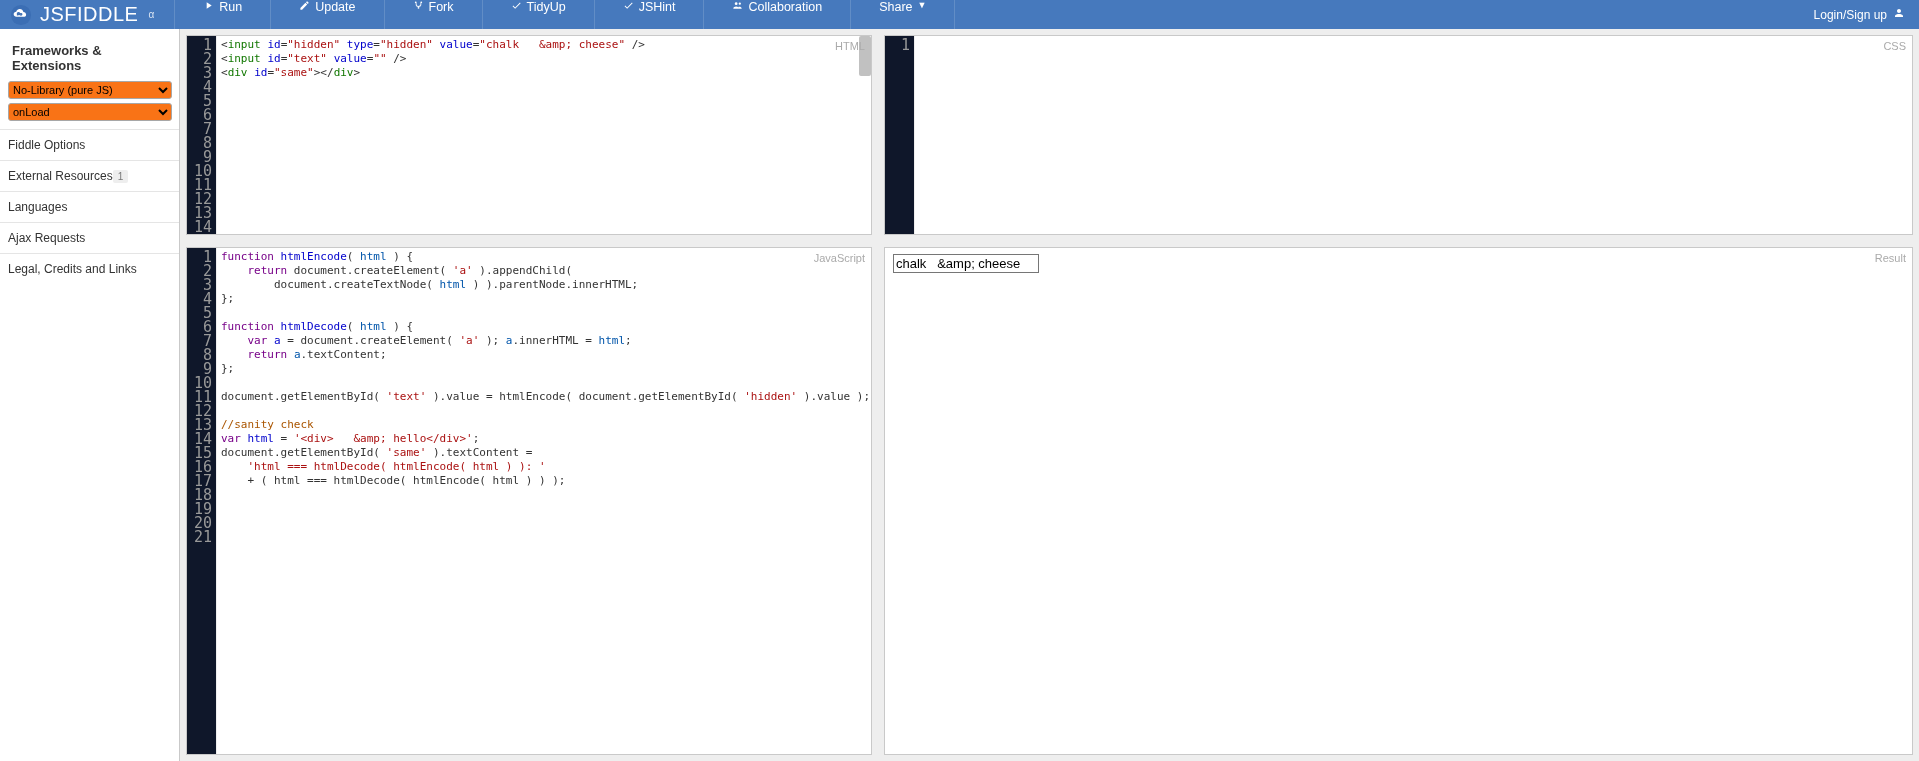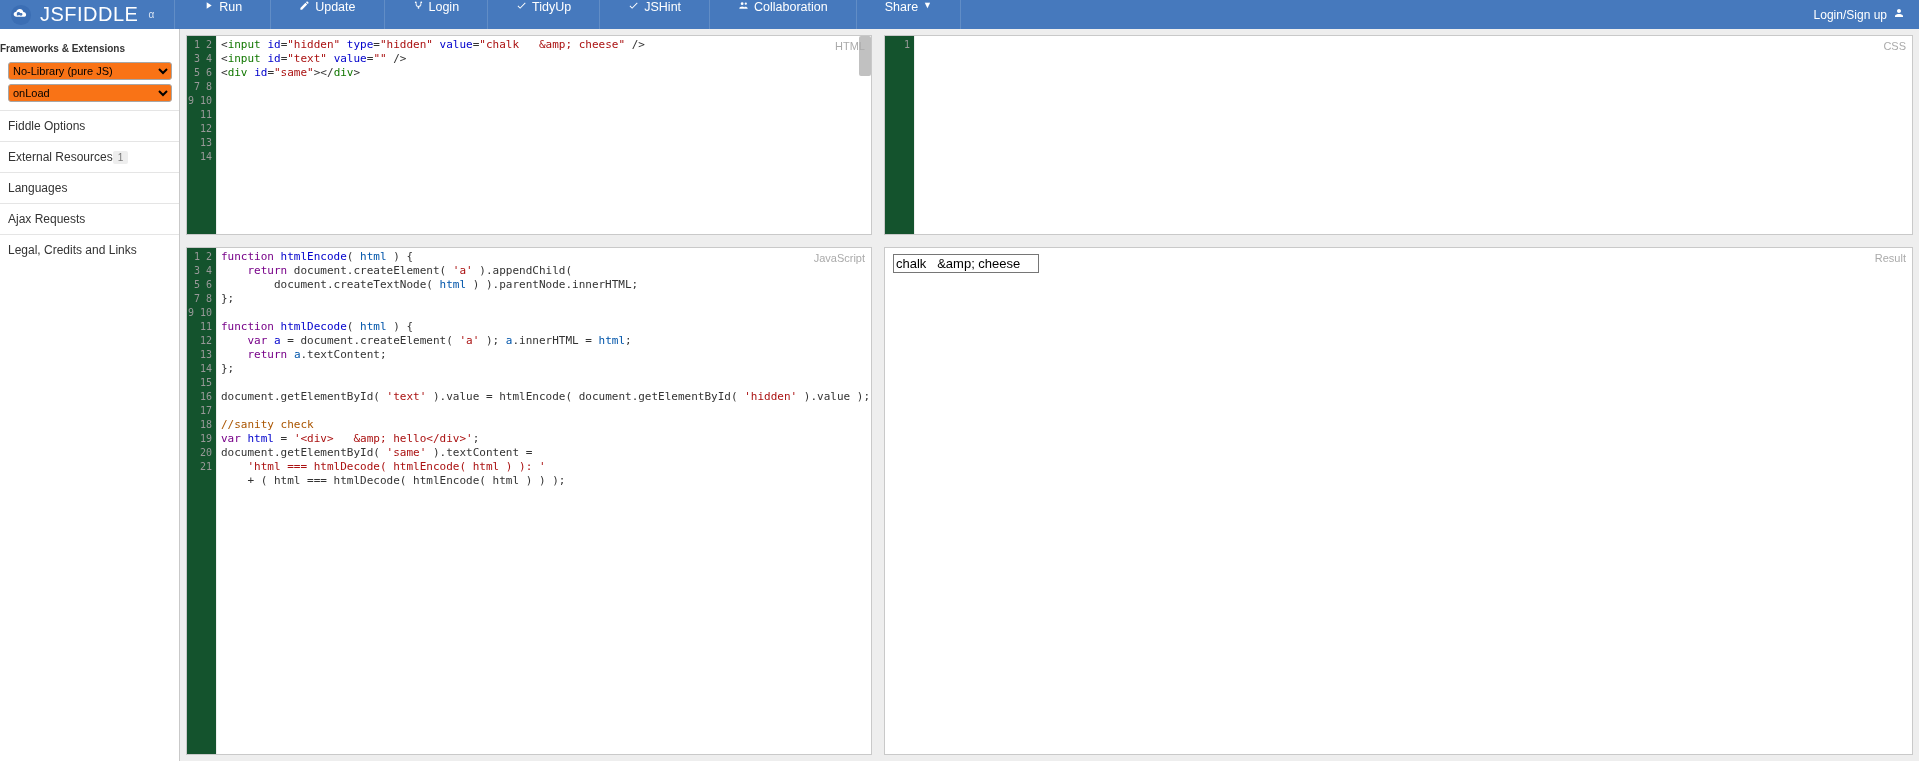--- a/index.html
+++ b/index.html
@@ -63,23 +63,23 @@
   display: flex;
   height: calc(761px - 29px);
 }
 .sidebar {
   width: 180px;
   border-right: 1px solid #c9c9c9;
   background: #fff;
   padding-top: 8px;
 }
 .side-title {
-  font-size: 10px;
+  font-size: 13px;
   font-weight: bold;
-  padding: 6px 8px 8px 0;
+  padding: 6px 8px 8px 12px;
   color: #333;
 }
 .side-select {
   display: block;
   width: 164px;
   margin: 0 8px 4px 8px;
   font-size: 11px;
   height: 18px;
   background: #f97316;
   border: 1px solid #a7a7a7;
@@ -120,25 +120,25 @@
 .pane-label {
   position: absolute;
   top: 4px;
   right: 6px;
   color: #aaa;
   font-size: 11px;
   z-index: 2;
 }
 .gutter {
   width: 30px;
-  background: #14532d;
+  background: #0f172a;
   text-align: right;
   color: #999;
   font-family: Menlo, Consolas, monospace;
-  font-size: 10px;
+  font-size: 15px;
   line-height: 14px;
   padding: 2px 4px 2px 0;
   user-select: none;
   border-right: 1px solid #eee;
 }
 .editor-row {
   display: flex;
   height: 100%;
   overflow: hidden;
 }
@@ -211,21 +211,21 @@
       <div class="menu-item">
         <span><svg viewBox="0 0 24 24">
             <path d="M3 17.25V21h3.75L17.81 9.94l-3.75-3.75L3 17.25zM20.71 7.04a1 1 0 0 0 0-1.41l-2.34-2.34a1 1 0 0 0-1.41 0l-1.83 1.83 3.75 3.75 1.83-1.83z"></path>
           </svg></span>
         <span>Update</span>
       </div>
       <div class="menu-item">
         <span><svg viewBox="0 0 24 24">
             <path d="M6 3a2 2 0 1 0 .001 4.001A2 2 0 0 0 6 3zm12 0a2 2 0 1 0 .001 4.001A2 2 0 0 0 18 3zM6 7v4c0 3 3 4 6 4s6-1 6-4V7h-2v4c0 1.5-2 2-4 2s-4-.5-4-2V7H6zm6 8a2 2 0 1 0 .001 4.001A2 2 0 0 0 12 15z"></path>
           </svg></span>
-        <span>Login</span>
+        <span>Fork</span>
       </div>
       <div class="menu-item">
         <span><svg viewBox="0 0 24 24">
             <path d="M9 16.17L4.83 12l-1.42 1.41L9 19 21 7l-1.41-1.41z"></path>
           </svg></span>
         <span>TidyUp</span>
       </div>
       <div class="menu-item">
         <span><svg viewBox="0 0 24 24">
             <path d="M9 16.17L4.83 12l-1.42 1.41L9 19 21 7l-1.41-1.41z"></path>

